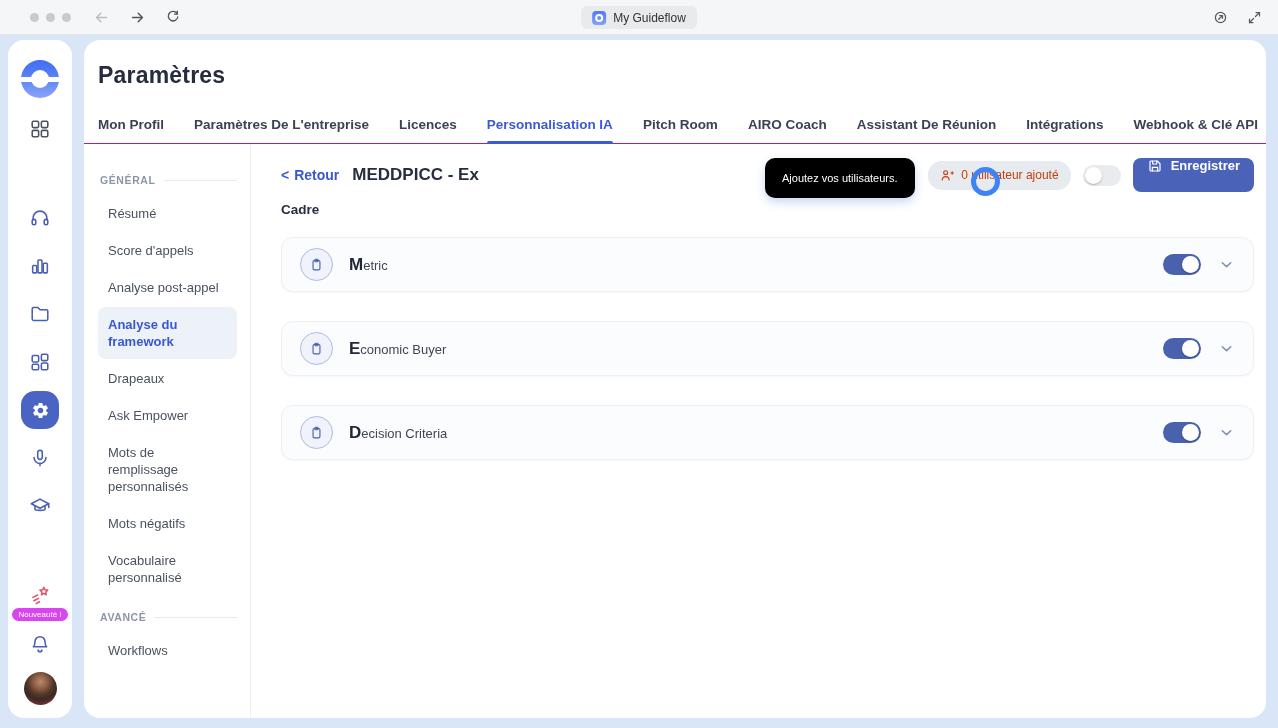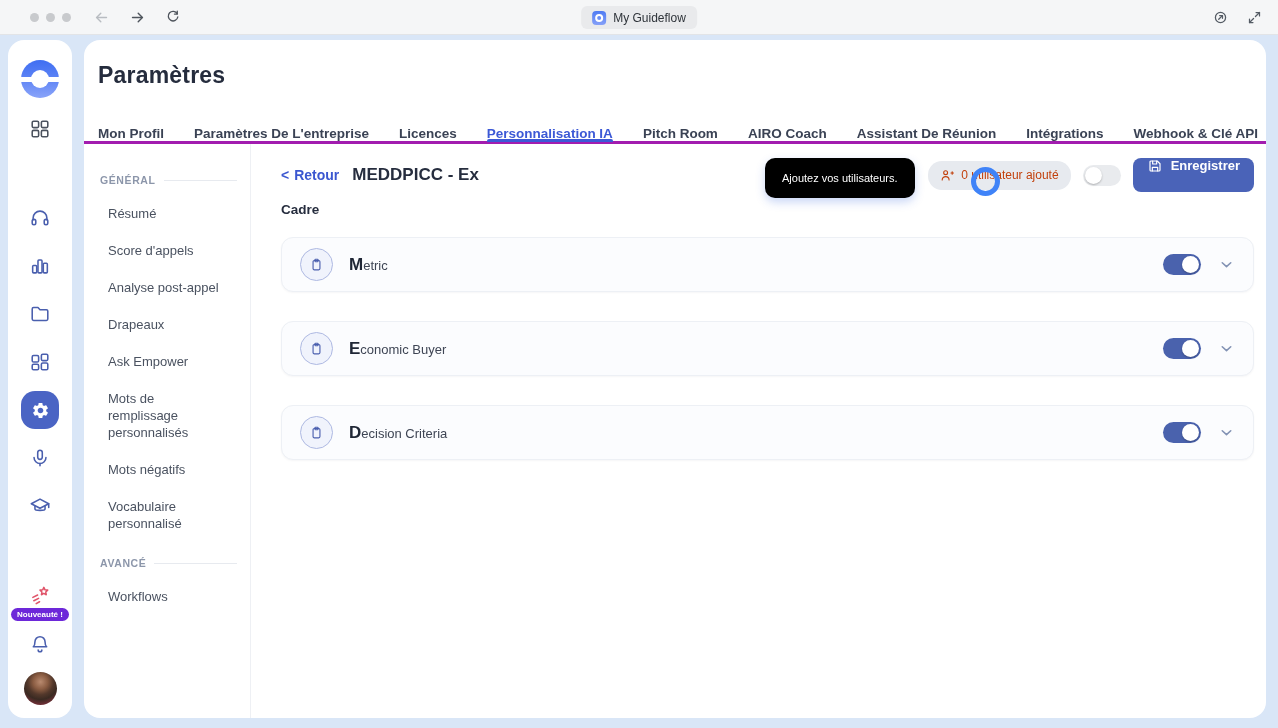--- a/index.html
+++ b/index.html
@@ -21,29 +21,29 @@
   .top-right { position:absolute; right:16px; top:0; height:35px; display:flex; gap:18px; align-items:center; color:#555c65; }
 
   
   .rail { position:absolute; left:8px; top:40px; width:64px; height:678px; background:#fff; border-radius:16px; display:flex; flex-direction:column; align-items:center; }
   .logo { width:38px; height:38px; border-radius:50%; margin-top:20px; background:linear-gradient(180deg,#3f6ef2 0%,#5d83f5 48%,#8aa4f9 100%); position:relative; }
   .logo::before { content:""; position:absolute; left:0; right:0; top:16.5px; height:5px; background:#fff; }
   .logo::after { content:""; position:absolute; inset:10px; background:#fff; border-radius:50%; }
   .rail-icon { width:24px; height:24px; display:flex; align-items:center; justify-content:center; color:#4a5fae; cursor:pointer; }
   .rail-icon.gray { color:#4b525e; }
   .gear-wrap { width:38px; height:38px; border-radius:14px; background:#4a64c4; color:#fff; display:flex; align-items:center; justify-content:center; cursor:pointer; }
-  .new-badge { background:#6d28d9; color:#fff; font-size:8px; font-weight:700; padding:2px 6px; border-radius:8px; margin-top:1px; white-space:nowrap; }
+  .new-badge { background:#d946ef; color:#fff; font-size:8px; font-weight:400; padding:2px 6px; border-radius:8px; margin-top:1px; white-space:nowrap; }
   .star-icon { color:#e0556a; }
   .avatar { width:33px; height:33px; border-radius:50%; cursor:pointer;
     background:radial-gradient(circle at 50% 30%, #b98a6f 0%, #8a5c42 26%, #53382b 45%, #3a2a22 62%, #6e2f36 80%, #7a353d 100%); }
 
   
   .main { position:absolute; left:84px; top:40px; width:1182px; height:678px; background:#fff; border-radius:16px; }
   .page-title { position:absolute; left:14px; top:22px; font-size:23px; font-weight:800; color:#252c3d; letter-spacing:0.2px; }
-  .tabs { position:absolute; left:0; right:0; top:66px; height:38px; display:flex; gap:30px; padding-left:14px; border-bottom:3px solid #a21caf;align-items:flex-end; }
+  .tabs { position:absolute; left:0; right:0; top:66px; height:38px; display:flex; gap:30px; padding-left:14px; border-bottom:1px solid #a21caf; }
   .tab { font-size:13.5px; font-weight:600; color:#3a4254; padding-top:11px; position:relative; cursor:pointer; white-space:nowrap; }
   .tab.active { color:#3c59d6; }
   .tab.active::after { content:""; position:absolute; left:0; right:0; bottom:-1px; height:3px; background:#3c59d6; border-radius:2px 2px 0 0; }
 
   
   .sidebar { position:absolute; left:0; top:104px; bottom:0; width:167px; border-right:1px solid #eef0f4; padding:30px 13px 0 14px; }
   .section-row { display:flex; align-items:center; gap:8px; margin:0 0 10px 2px; }
   .section-row.second { margin-top:16px; }
   .section-label { font-size:10.5px; font-weight:700; color:#8c96aa; letter-spacing:0.6px; }
   .section-line { flex:1; height:1px; background:#e7eaef; }
@@ -223,20 +223,21 @@
   </div>
 
   <div class="sidebar">
     <div class="section-row">
       <span class="section-label">GÉNÉRAL</span>
       <span class="section-line"></span>
     </div>
     <div class="side-item">Résumé</div>
     <div class="side-item">Score d'appels</div>
     <div class="side-item">Analyse post-appel</div>
+    <div class="side-item active">Analyse du framework</div>
     <div class="side-item">Drapeaux</div>
     <div class="side-item">Ask Empower</div>
     <div class="side-item">Mots de remplissage personnalisés</div>
     <div class="side-item">Mots négatifs</div>
     <div class="side-item">Vocabulaire personnalisé</div>
     <div class="section-row second">
       <span class="section-label">AVANCÉ</span>
       <span class="section-line"></span>
     </div>
     <div class="side-item">Workflows</div>

